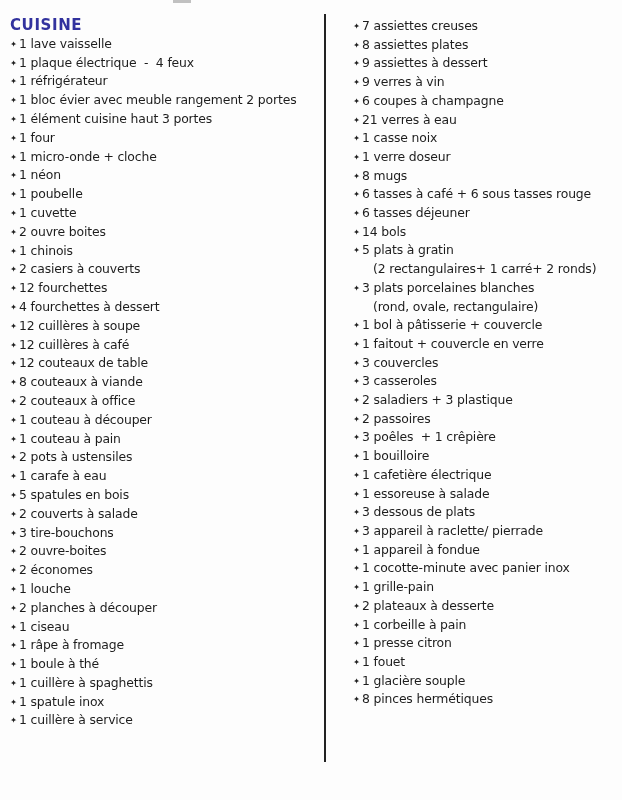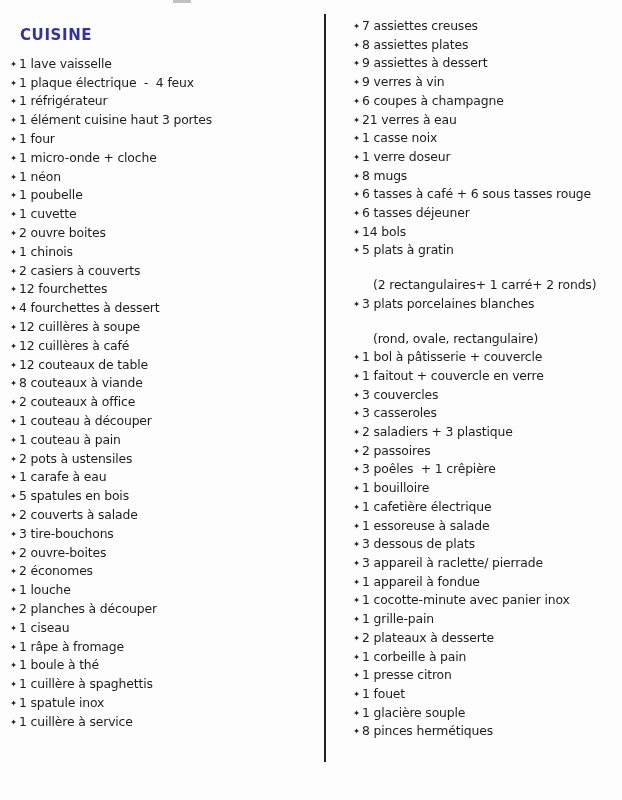--- a/index.html
+++ b/index.html
@@ -35,57 +35,58 @@
     width: 2px; height: 748px;
     background: var(--divider-color);
   }
   .col {
     position: absolute;
     top: 16px;
   }
   .col-left  { left: 10px;  width: 312px; }
   .col-right { left: 353px; width: 266px; top: 17px; }
   .title {
-    margin: 10px;
+    margin: 0;
     font-size: 15px;
     font-weight: bold;
     color: var(--title-color);
     letter-spacing: 0.6px;
     line-height: 18.8px;
   }
   .line {
     line-height: 18.8px;
     font-size: 12.4px;
     letter-spacing: -0.15px;
     white-space: pre;
   }
   .col-right .line { line-height: 18.7px; }
   .line .bullet {
     display: inline-block;
     font-size: 8.5px;
     width: 9px;
     vertical-align: 1px;
     color: var(--text-color);
   }
-  .line.continuation { padding-left: 20px; margin-top: 16px; }
+  .line.continuation { padding-left: 20px; }
   .line-text { white-space: pre; }
 </style>
 </head>
 <body>
 
 <div class="page">
   <div class="top-artifact"></div>
   <div class="divider"></div>
 
   <div class="col col-left">
     <h1 class="title">CUISINE</h1>
     <div class="lines">
         <div class="line"><span class="bullet">✦</span><span class="line-text">1 lave vaisselle</span></div>
         <div class="line"><span class="bullet">✦</span><span class="line-text">1 plaque électrique  -  4 feux</span></div>
         <div class="line"><span class="bullet">✦</span><span class="line-text">1 réfrigérateur</span></div>
+        <div class="line"><span class="bullet">✦</span><span class="line-text">1 bloc évier avec meuble rangement 2 portes</span></div>
         <div class="line"><span class="bullet">✦</span><span class="line-text">1 élément cuisine haut 3 portes</span></div>
         <div class="line"><span class="bullet">✦</span><span class="line-text">1 four</span></div>
         <div class="line"><span class="bullet">✦</span><span class="line-text">1 micro-onde + cloche</span></div>
         <div class="line"><span class="bullet">✦</span><span class="line-text">1 néon</span></div>
         <div class="line"><span class="bullet">✦</span><span class="line-text">1 poubelle</span></div>
         <div class="line"><span class="bullet">✦</span><span class="line-text">1 cuvette</span></div>
         <div class="line"><span class="bullet">✦</span><span class="line-text">2 ouvre boites</span></div>
         <div class="line"><span class="bullet">✦</span><span class="line-text">1 chinois</span></div>
         <div class="line"><span class="bullet">✦</span><span class="line-text">2 casiers à couverts</span></div>
         <div class="line"><span class="bullet">✦</span><span class="line-text">12 fourchettes</span></div>

